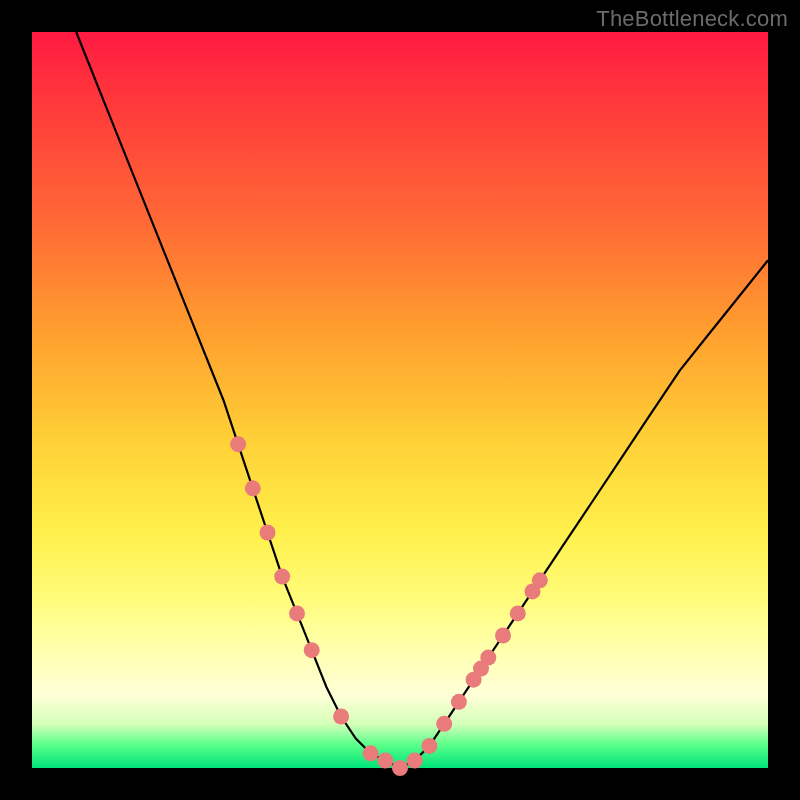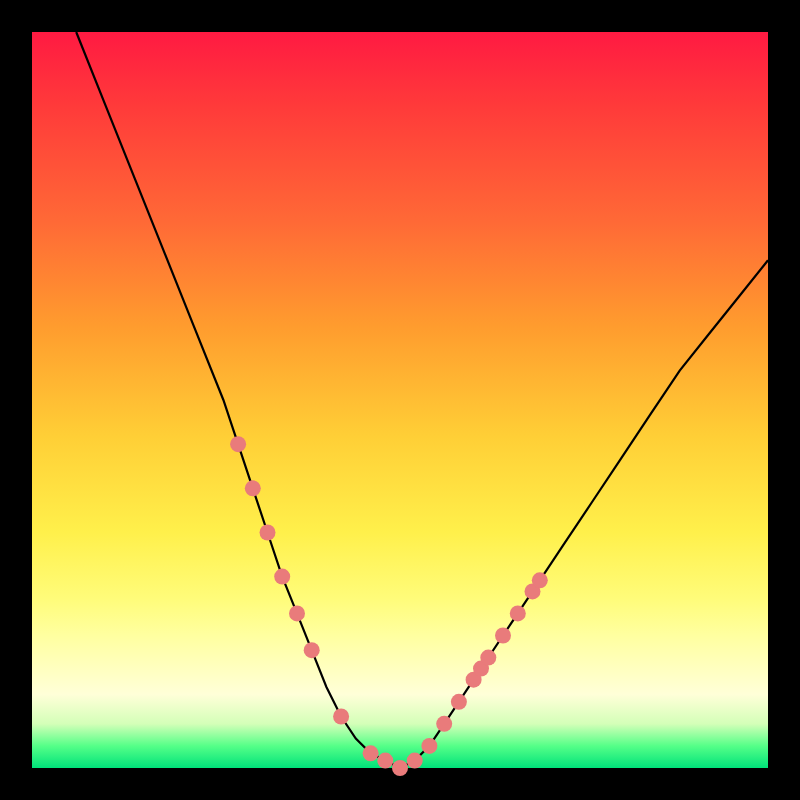--- a/index.html
+++ b/index.html
@@ -57,20 +57,21 @@
     left: 0;
     width: 736px;
     height: 736px;
     overflow: visible;
   }
 </style>
 </head>
 <body>
 
 <div class="frame">
+  <div class="watermark">TheBottleneck.com</div>
   <div class="plot-area">
     <svg class="curve" viewBox="0 0 736 736">
       <path id="curve-path" fill="none" stroke="#000000" stroke-width="2.2" d="M44.2 0.0 L73.6 73.6 L103.0 147.2 L132.5 220.8 L161.9 294.4 L191.4 368.0 L206.1 412.2 L220.8 456.3 L235.5 500.5 L250.2 544.6 L265.0 581.4 L279.7 618.2 L294.4 655.0 L309.1 684.5 L323.8 706.6 L338.6 721.3 L353.3 728.6 L368.0 736.0 L382.7 728.6 L397.4 713.9 L412.2 691.8 L441.6 647.7 L471.0 603.5 L500.5 559.4 L529.9 515.2 L559.4 471.0 L588.8 426.9 L618.2 382.7 L647.7 338.6 L677.1 301.8 L706.6 265.0 L736.0 228.2 "></path>
       <g id="dots">
           <circle cx="206.1" cy="412.2" r="8" fill="#e97b7b"></circle>
           <circle cx="220.8" cy="456.3" r="8" fill="#e97b7b"></circle>
           <circle cx="235.5" cy="500.5" r="8" fill="#e97b7b"></circle>
           <circle cx="250.2" cy="544.6" r="8" fill="#e97b7b"></circle>
           <circle cx="265.0" cy="581.4" r="8" fill="#e97b7b"></circle>
           <circle cx="279.7" cy="618.2" r="8" fill="#e97b7b"></circle>

